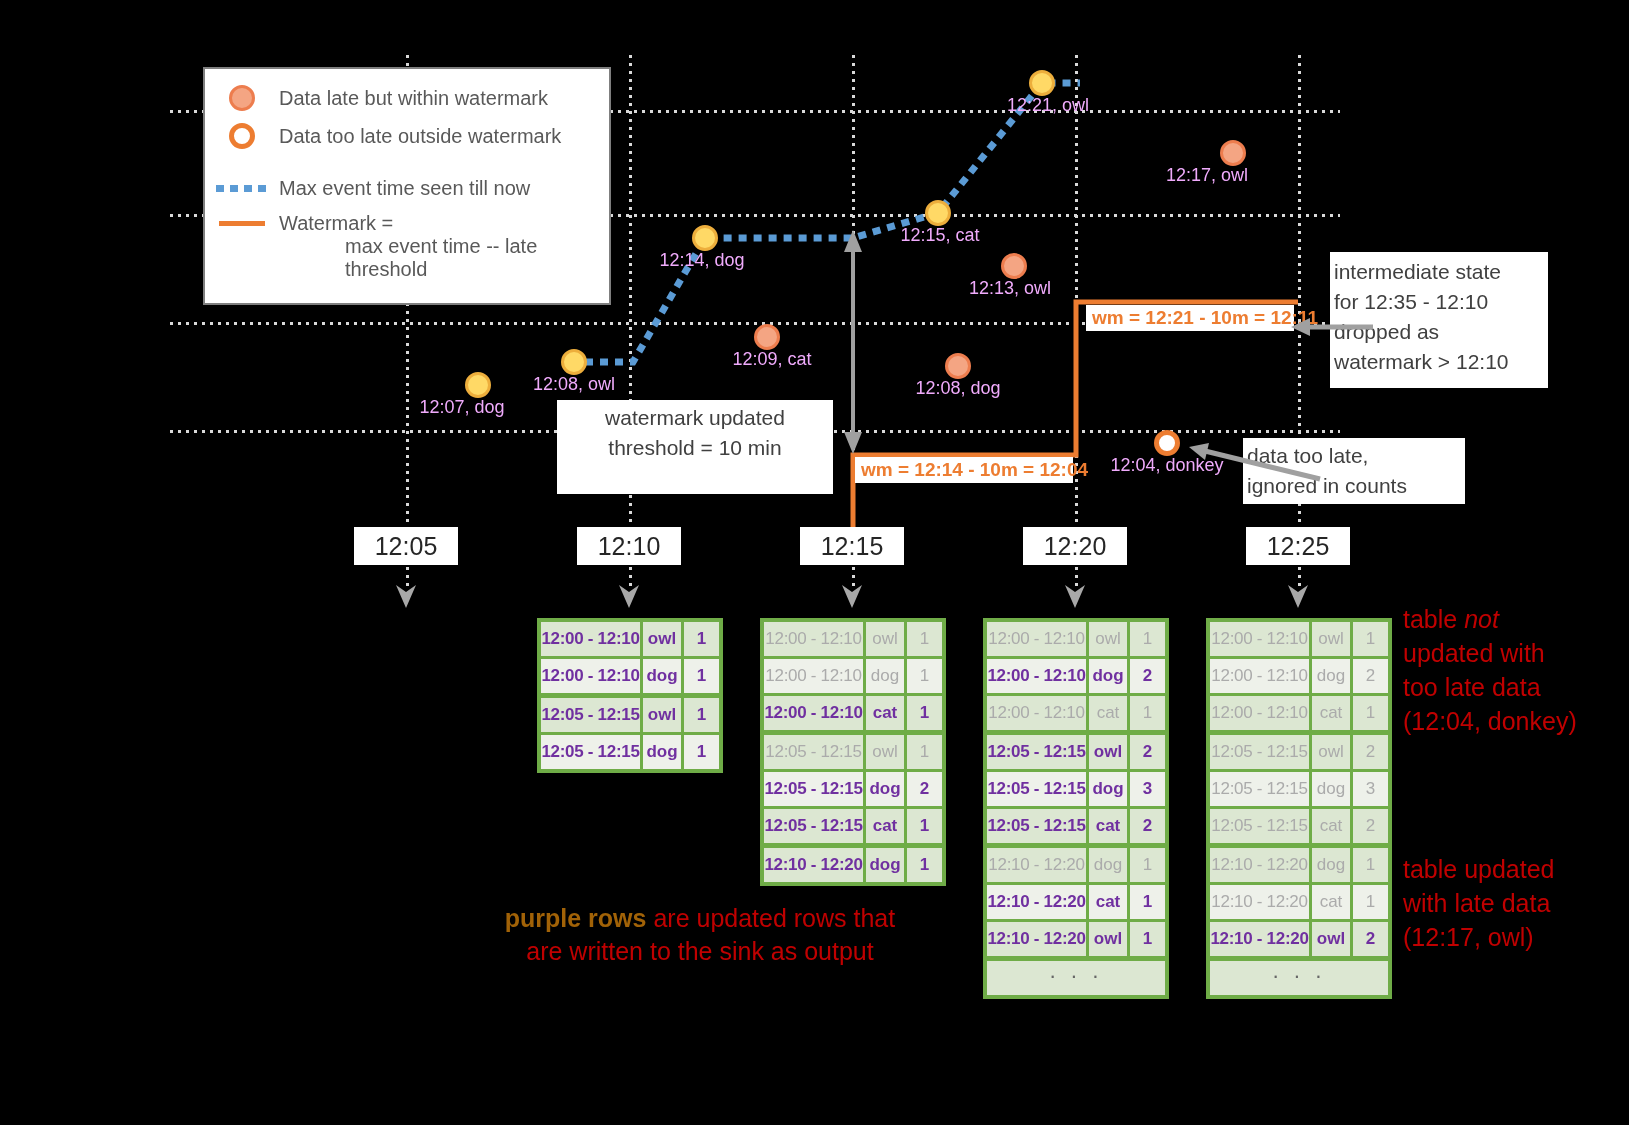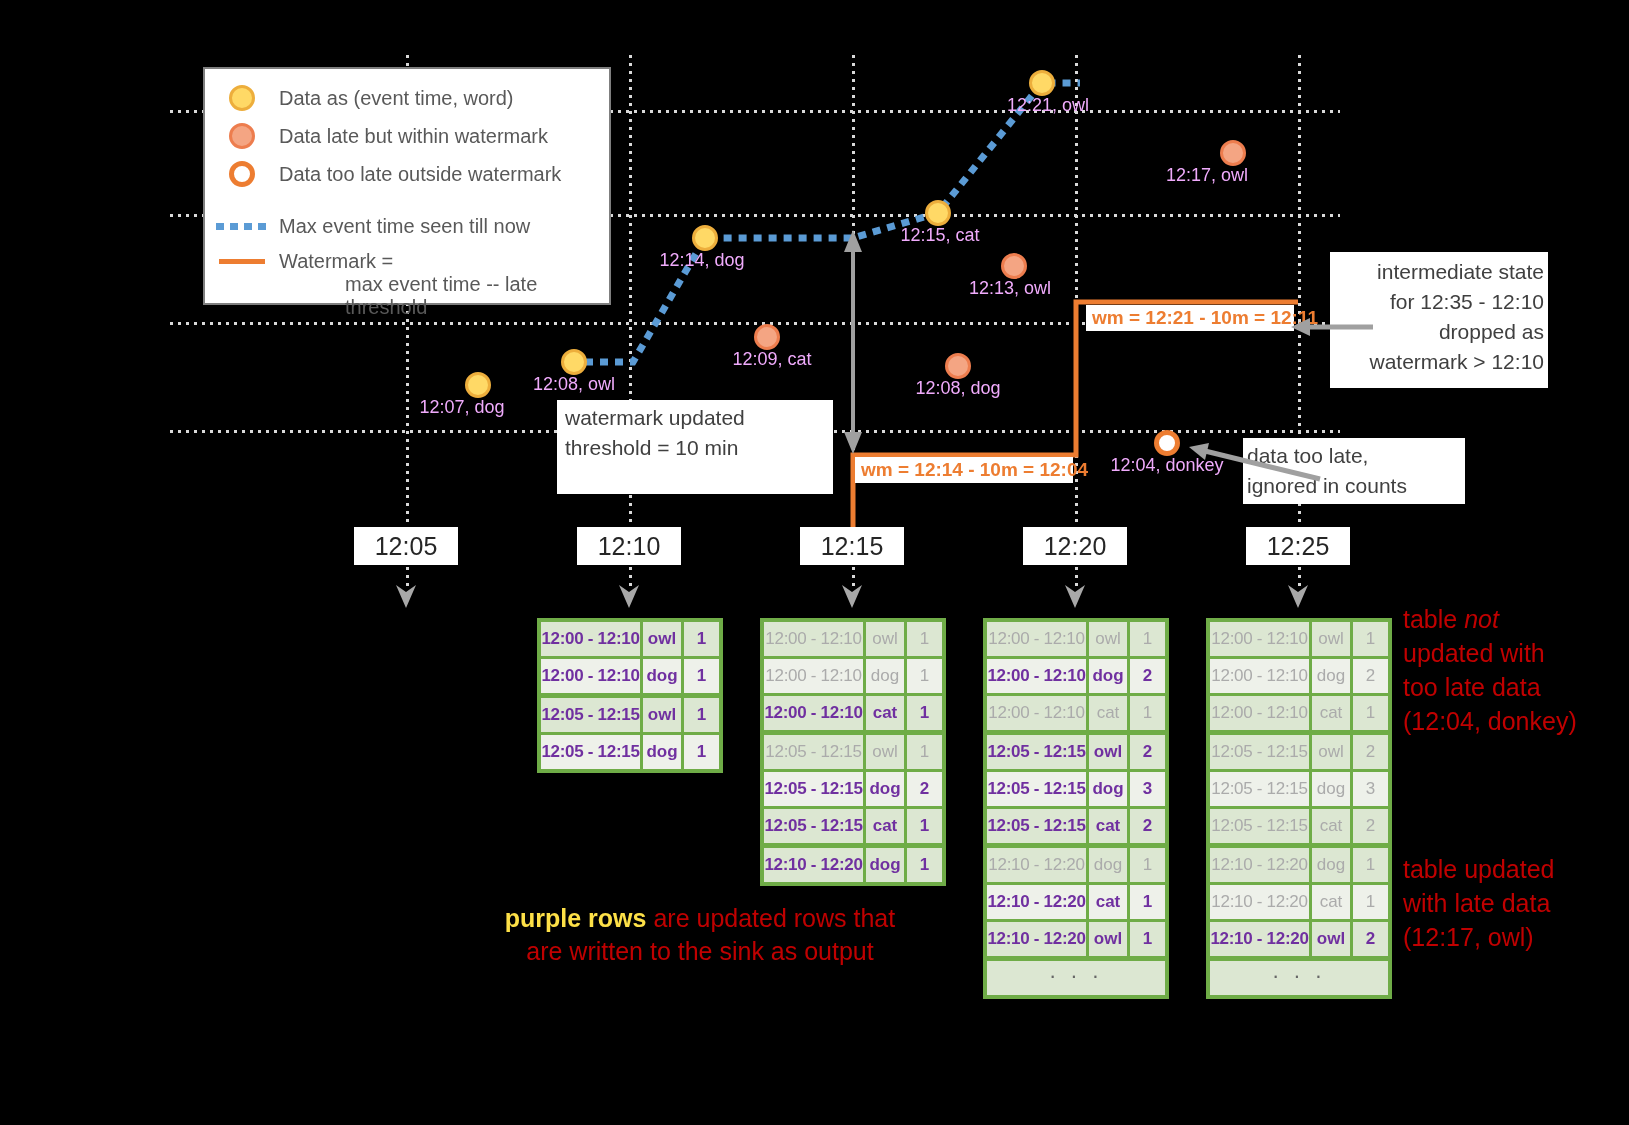--- a/index.html
+++ b/index.html
@@ -45,22 +45,22 @@
   .lrow.gap{margin-top:14px;}
   .lwrap2{font-size:20px;margin-left:140px;margin-top:-4px;}
 
   
   .wmchip{position:absolute;background:#fff;color:#ED7D31;font-size:19px;font-weight:600;
           z-index:3;padding:2px 6px;white-space:nowrap;}
 
   
   .callout{position:absolute;background:#fff;color:#404040;z-index:5;font-size:21px;line-height:30px;
            box-sizing:border-box;}
-  #callout-trigger{left:557px;top:400px;width:276px;height:94px;text-align:left;padding:3px 8px;}
-  #callout-state{left:1330px;top:252px;width:218px;height:136px;text-align:right;padding:5px 4px;}
+  #callout-trigger{left:557px;top:400px;width:276px;height:94px;text-align:center;padding:3px 20px;}
+  #callout-state{left:1330px;top:252px;width:218px;height:136px;text-align:left;padding:5px 4px;}
   #callout-toolate{left:1243px;top:438px;width:222px;height:66px;padding:3px 4px;}
 
   
   .wtable{position:absolute;top:618px;width:186px;background:#6FAC47;padding:4px;box-sizing:border-box;z-index:3;}
   .tgroup{display:flex;flex-direction:column;gap:3px;}
   .tgroup + .tgroup{margin-top:5px;}
   .trow{display:flex;gap:3px;}
   .tc{height:34px;line-height:34px;font-size:17px;text-align:center;overflow:hidden;white-space:nowrap;}
   .tc-window{width:99px;letter-spacing:-0.3px;}
   .tc-word{width:38px;}
@@ -70,21 +70,21 @@
   .trow.upd .tc{color:#7030A0;font-weight:600;}
   .trow.old .tc{color:#ABABAB;font-weight:400;}
   .tellipsis{margin-top:5px;height:34px;line-height:30px;background:#DCE7D2;color:#666;
              text-align:center;font-size:22px;letter-spacing:4px;}
 
   
   .rednote{position:absolute;color:#C00000;font-size:25px;line-height:34px;z-index:5;white-space:nowrap;}
   #note-not-updated{left:1403px;top:602px;}
   #note-late-updated{left:1403px;top:852px;}
   #note-purple{left:380px;top:902px;width:640px;text-align:center;font-size:25px;line-height:33px;}
-  .purple-hl{color:#fde047;font-weight:700;}
+  .purple-hl{color:#a16207;font-weight:700;}
   .ital{font-style:italic;}
 </style>
 </head>
 <body>
 
 <div id="canvas">
 
   <div class="hgrid" style="top:110px"></div>
   <div class="hgrid" style="top:214px"></div>
   <div class="hgrid" style="top:322px"></div>
@@ -108,26 +108,20 @@
       <path d="M619,585 L629,592 L639,585 L629,608 Z"></path>
       <path d="M842,585 L852,592 L862,585 L852,608 Z"></path>
       <path d="M1065,585 L1075,592 L1085,585 L1075,608 Z"></path>
       <path d="M1288,585 L1298,592 L1308,585 L1298,608 Z"></path>
     </g>
   </svg>
 
   <div id="legend">
     <div class="lrow">
       <div class="licon">
-          <div class="lmark on-time"></div>
-        </div>
-      <div class="ltext">Data as (event time, word)</div>
-    </div>
-    <div class="lrow">
-      <div class="licon">
           <div class="lmark late"></div>
         </div>
       <div class="ltext">Data late but within watermark</div>
     </div>
     <div class="lrow">
       <div class="licon">
           <div class="lmark too-late"></div>
         </div>
       <div class="ltext">Data too late outside watermark</div>
     </div>

